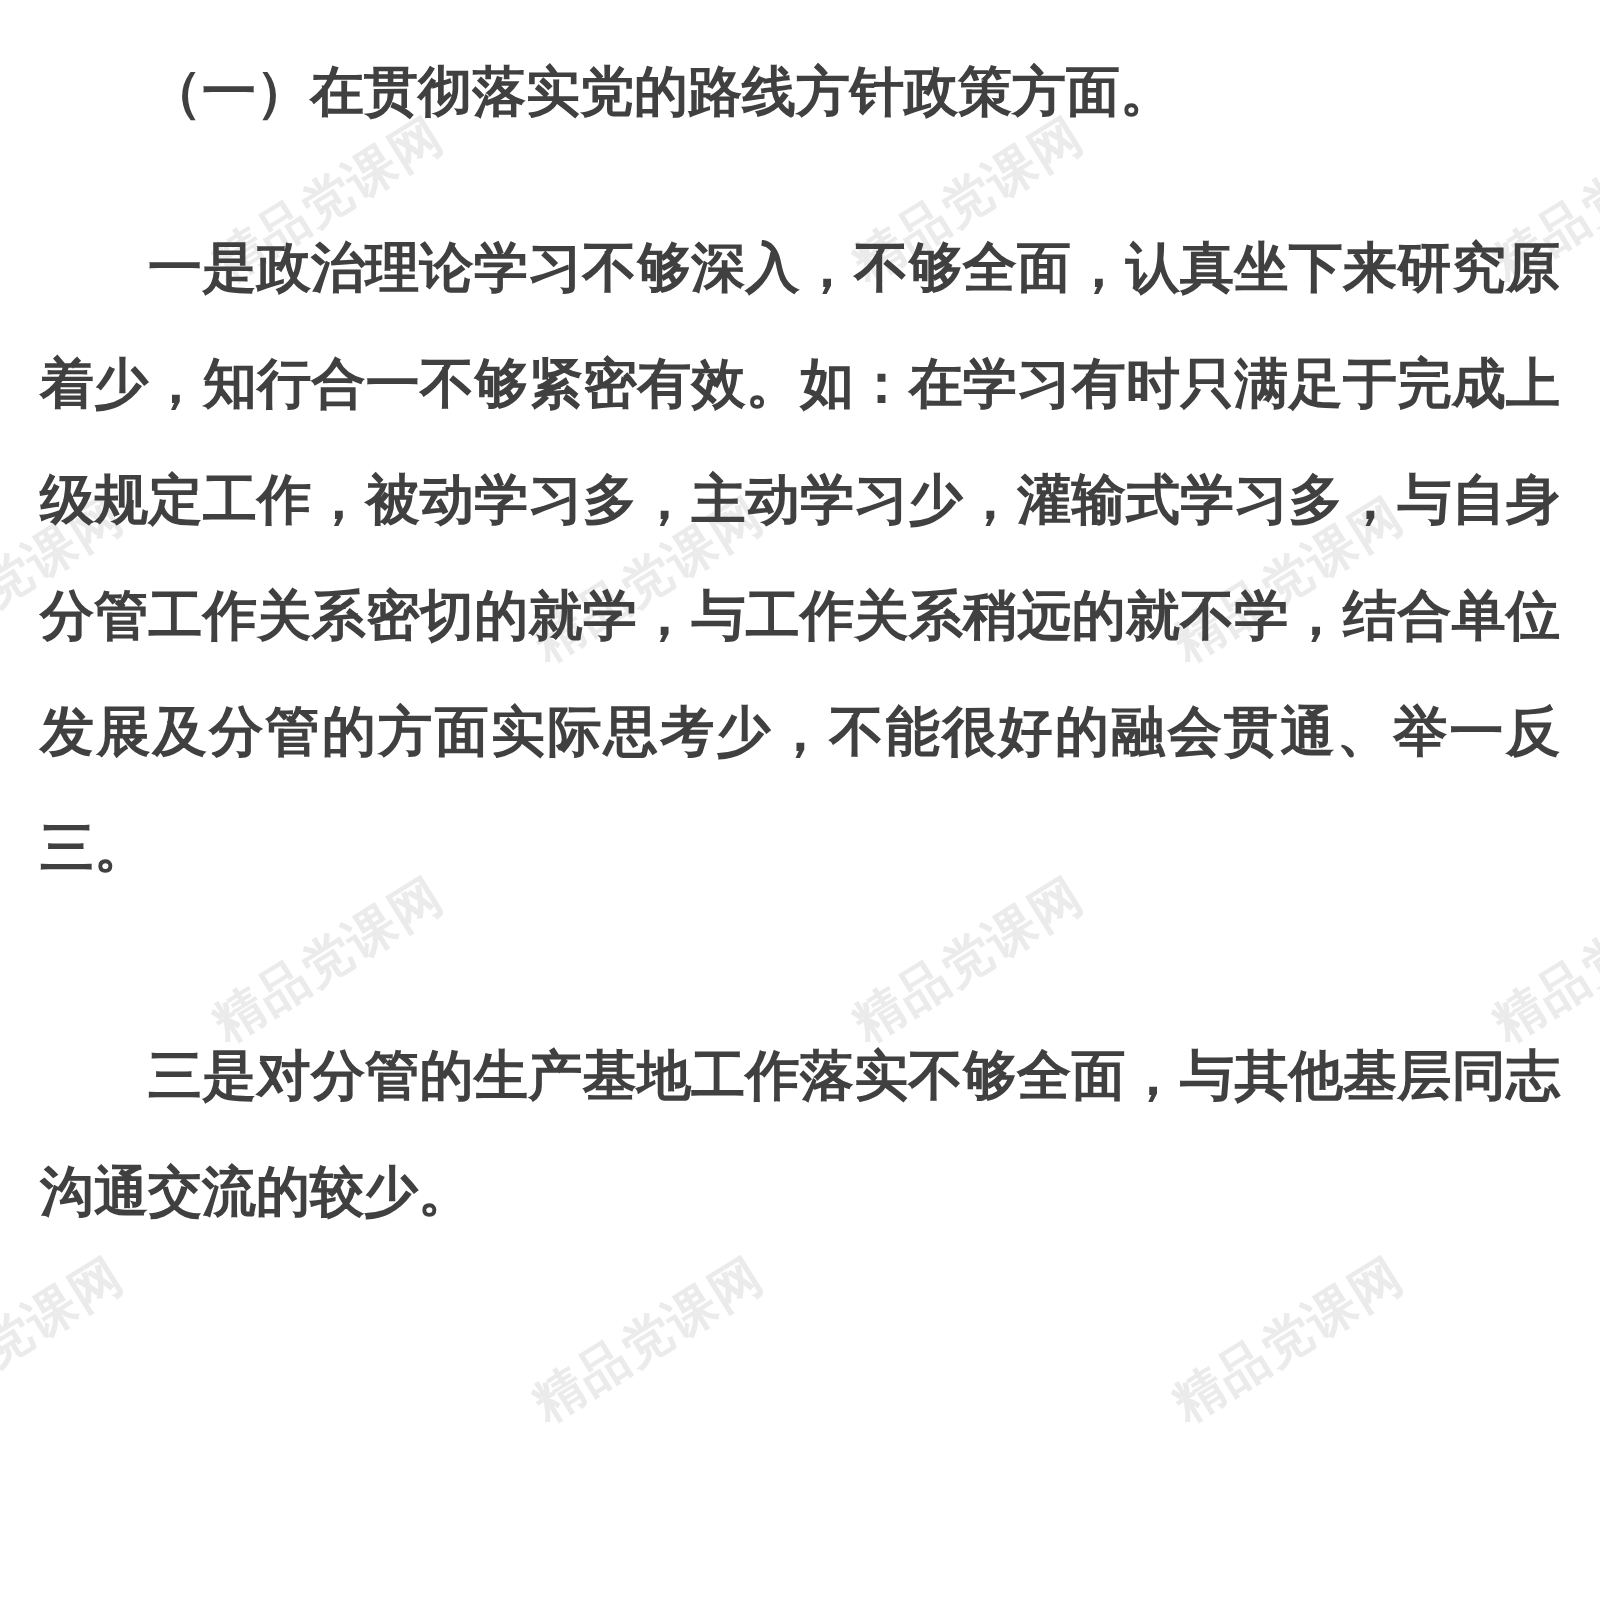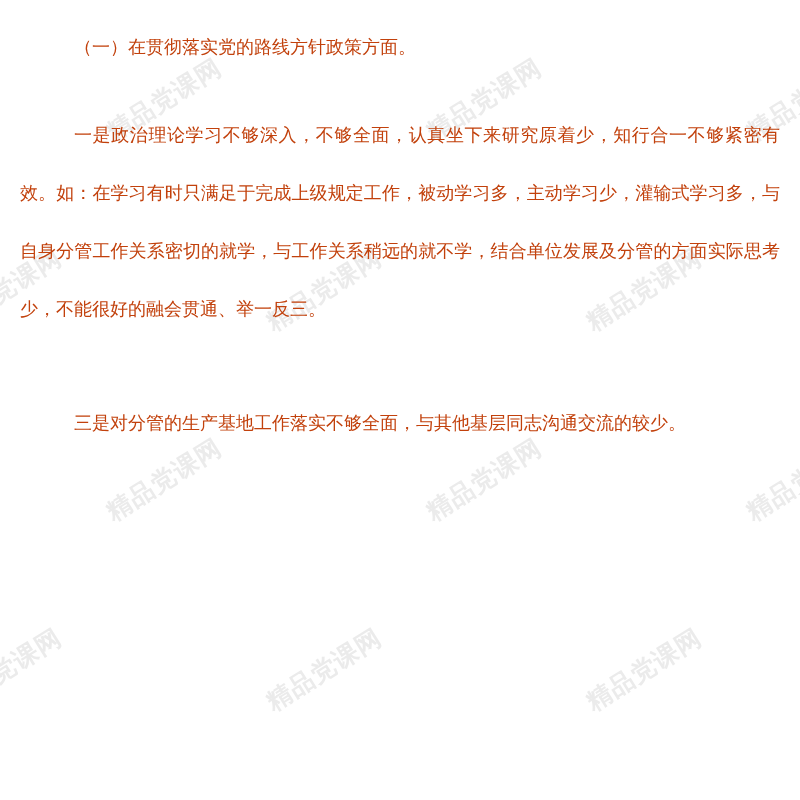--- a/index.html
+++ b/index.html
@@ -45,27 +45,27 @@
   }
   .doc-body {
     position: absolute;
     left: 20px;
     top: 0;
     width: 760px;
     height: 800px;
   }
 
   .para {
-    color: #c2410c;
-    font-size: 18px;
+    color: #404040;
+    font-size: 27px;
     line-height: 58px;
     text-align: justify;
     text-justify: inter-character;
     text-align-last: left;
-    font-weight: 400;
+    font-weight: 700;
     letter-spacing: 0px;
     margin: 0;
     word-break: break-all;
   }
   .heading {
     text-indent: 54px;
     text-align: left;
   }
   .body-para {
     text-indent: 54px;

